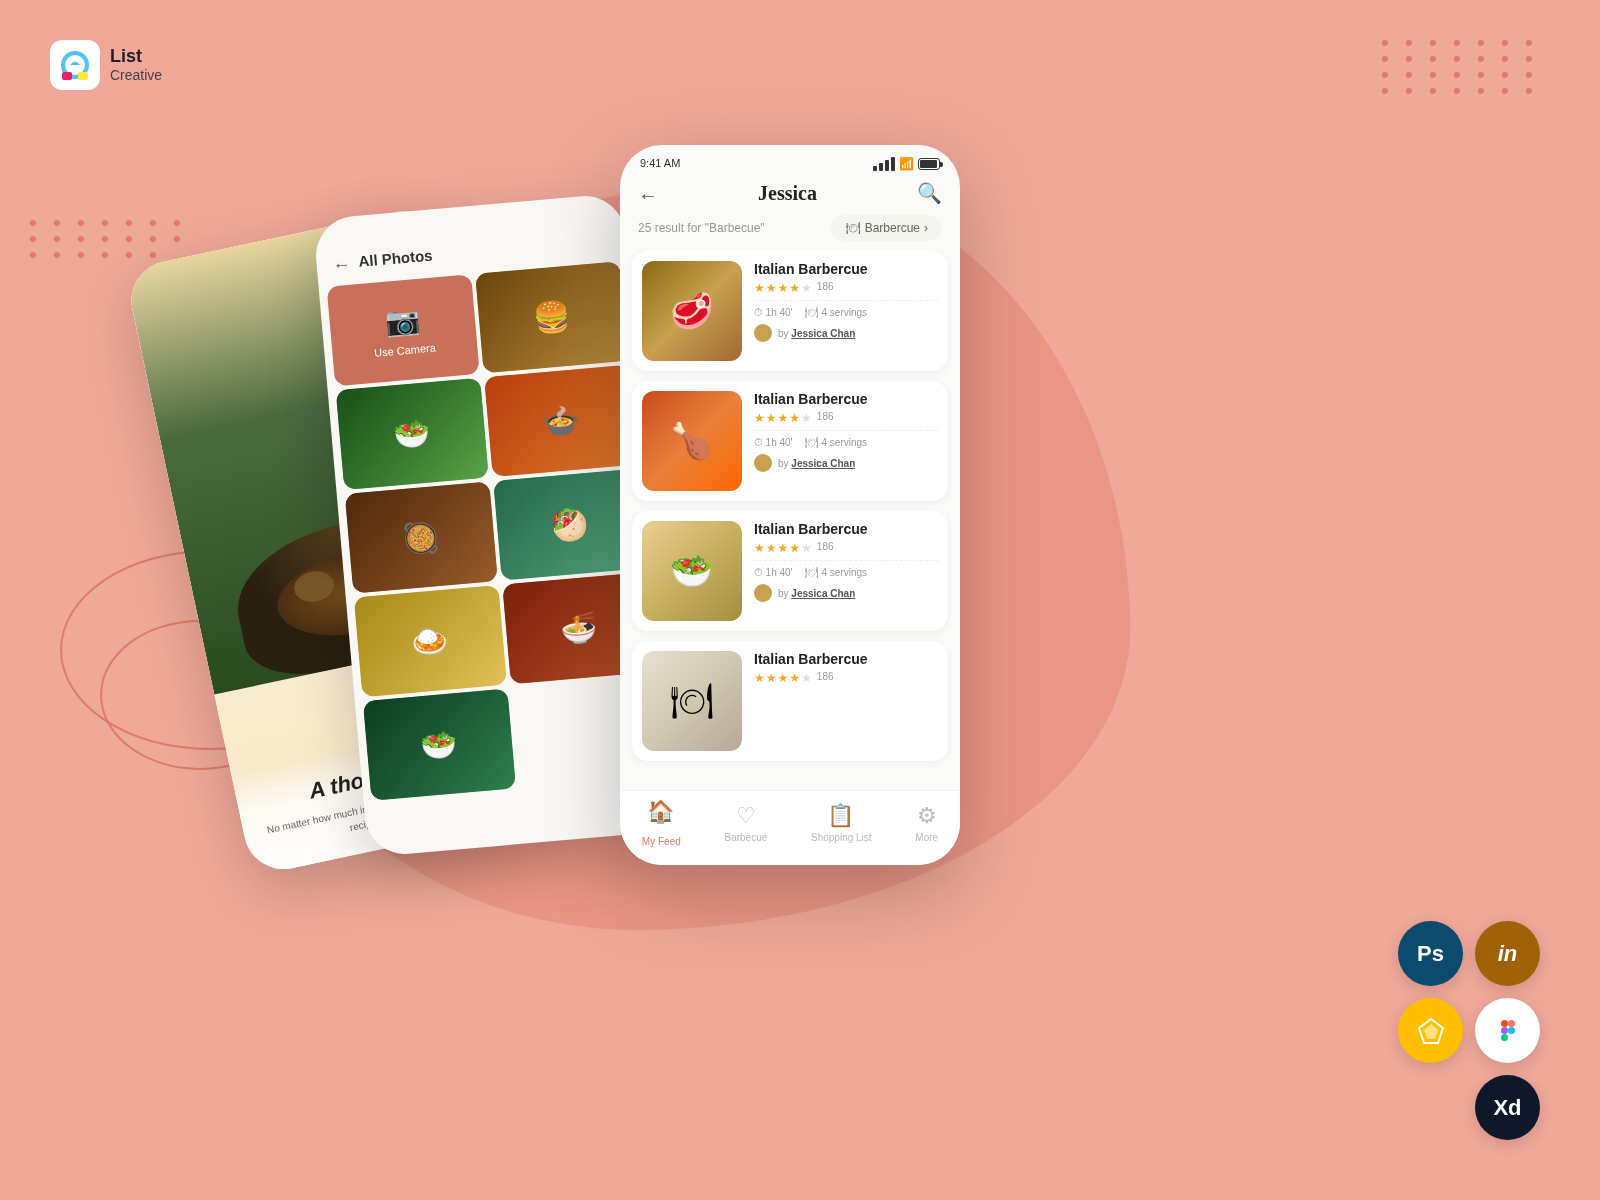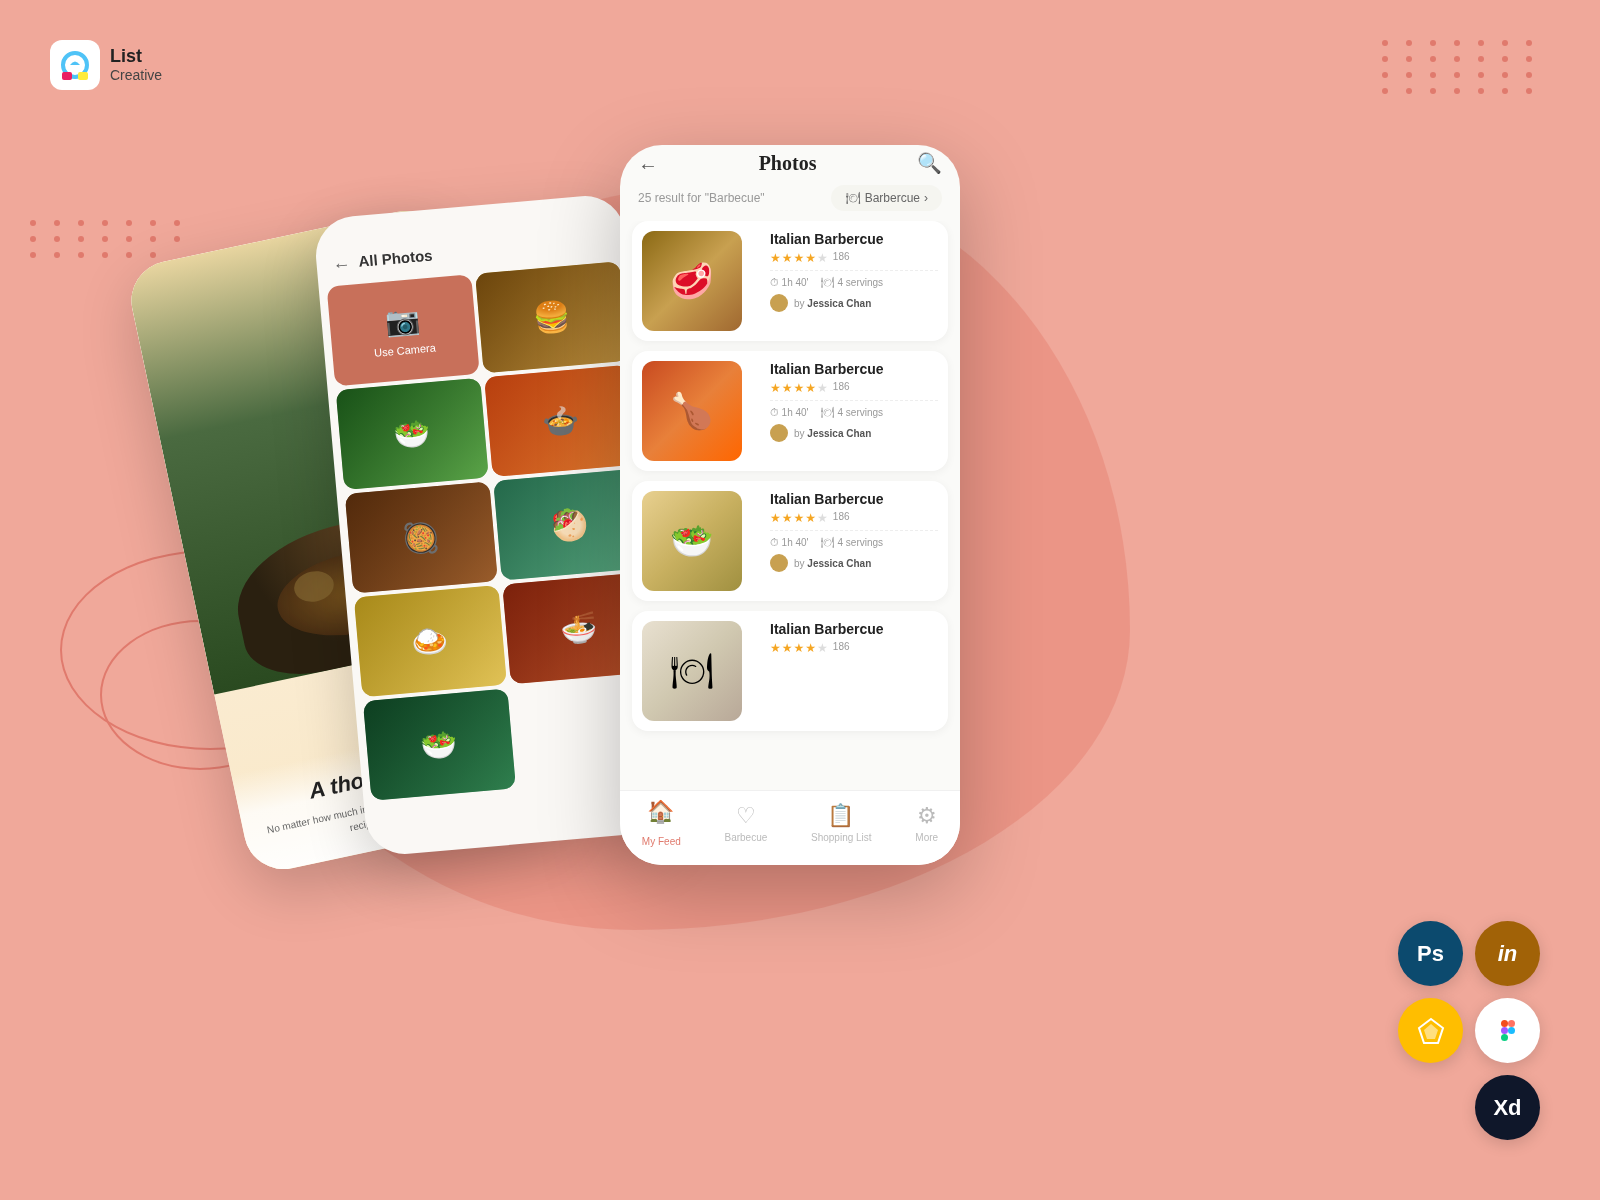--- a/index.html
+++ b/index.html
@@ -312,39 +312,39 @@
       width: 100px;
       height: 100px;
       border-radius: 12px;
       flex-shrink: 0;
       overflow: hidden;
     }
     .ri1 { background: linear-gradient(135deg, #8B6914, #c8a050, #a06830); }
     .ri2 { background: linear-gradient(135deg, #c84a20, #e8803a, #ff6600); }
     .ri3 { background: linear-gradient(135deg, #e8d090, #c8b060, #a09040); }
     .ri4 { background: linear-gradient(135deg, #e8e0d0, #d0c8b0, #b8a898); }
-    .recipe-info { flex: 1; margin-left: 16px; }
+    .recipe-info { flex: 1; }
     .recipe-name { font-size: 14px; font-weight: 700; color: #222; margin-bottom: 4px; }
     .stars { display: flex; gap: 1px; margin-bottom: 2px; }
     .star { color: #f5a623; font-size: 12px; }
     .star.empty { color: #ddd; }
     .rating-count { font-size: 10px; color: #999; margin-left: 4px; }
     .recipe-meta {
       display: flex;
       gap: 12px;
       margin: 5px 0;
       border-top: 1px dashed #eee;
       padding-top: 5px;
     }
     .meta-item { font-size: 10px; color: #999; display: flex; align-items: center; gap: 3px; }
     .meta-icon { font-size: 11px; }
     .recipe-author { display: flex; align-items: center; gap: 6px; margin-top: 4px; }
     .author-avatar { width: 18px; height: 18px; border-radius: 50%; background: #c8a050; }
     .author-name { font-size: 10px; color: #999; }
-    .author-name span { color: #555; font-weight: 600; }
+    .author-name span { color: #555; font-weight: 600; text-decoration: underline; }
 
     
     .phone-bottom-nav {
       position: absolute;
       bottom: 0;
       left: 0;
       right: 0;
       height: 75px;
       background: white;
       display: flex;
@@ -505,24 +505,39 @@
       <div style="width:100%;height:100%;background:linear-gradient(135deg,rgba(120,30,10,0.8),rgba(180,80,40,0.6));display:flex;align-items:center;justify-content:center;font-size:30px;">🍜</div>
     </div>
     <div class="food-thumb ft8">
       <div style="width:100%;height:100%;background:linear-gradient(135deg,rgba(10,60,30,0.8),rgba(40,120,70,0.6));display:flex;align-items:center;justify-content:center;font-size:30px;">🥗</div>
     </div>
   </div>
 </div>
 
 <div class="phone-front">
 
+  <div class="phone-status-bar">
+    <span>9:41 AM</span>
+    <div class="status-right">
+      <div class="signal-bars">
+        <div class="bar b1"></div>
+        <div class="bar b2"></div>
+        <div class="bar b3"></div>
+        <div class="bar b4"></div>
+      </div>
+      <span class="wifi-icon">📶</span>
+      <div class="battery">
+        <div class="battery-fill"></div>
+      </div>
+    </div>
+  </div>
 
   <div class="phone-header">
     <span class="ph-back">←</span>
-    <span class="ph-title">Photos</span>
+    <span class="ph-title">Jessica</span>
     <span class="ph-search">🔍</span>
   </div>
 
   <div class="search-result-bar">
     <span class="result-count">25 result for "Barbecue"</span>
     <button class="relevance-btn">
       <span>🍽</span>
       <span>Barbercue</span>
       <span>›</span>
     </button>

